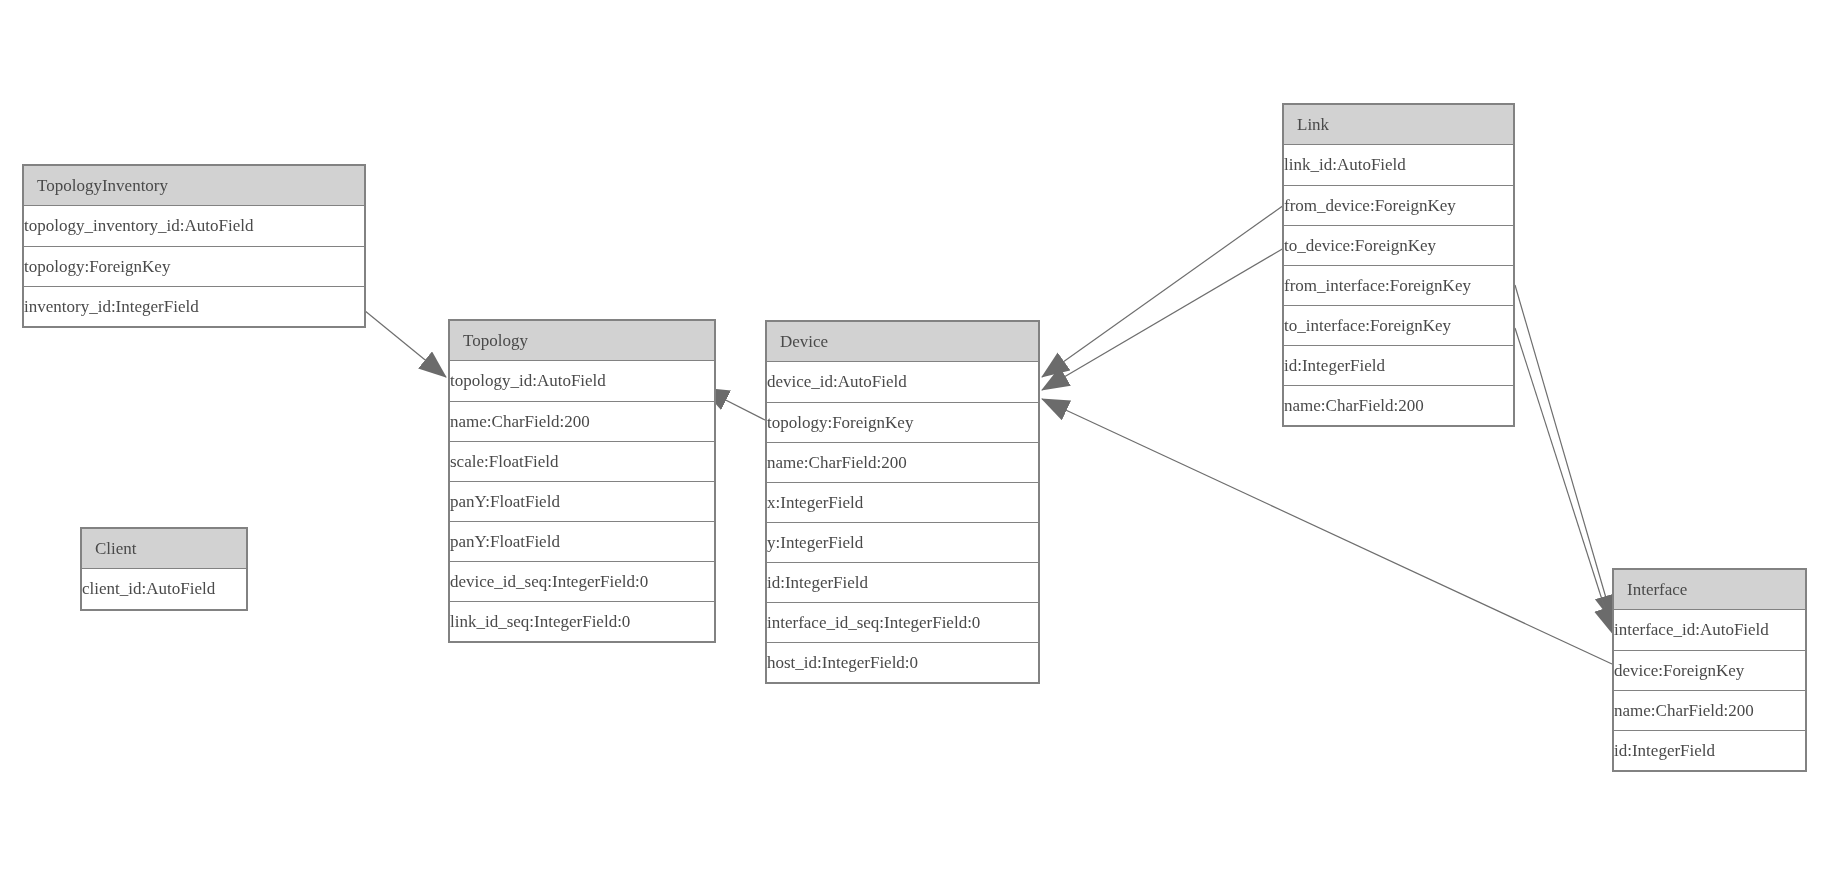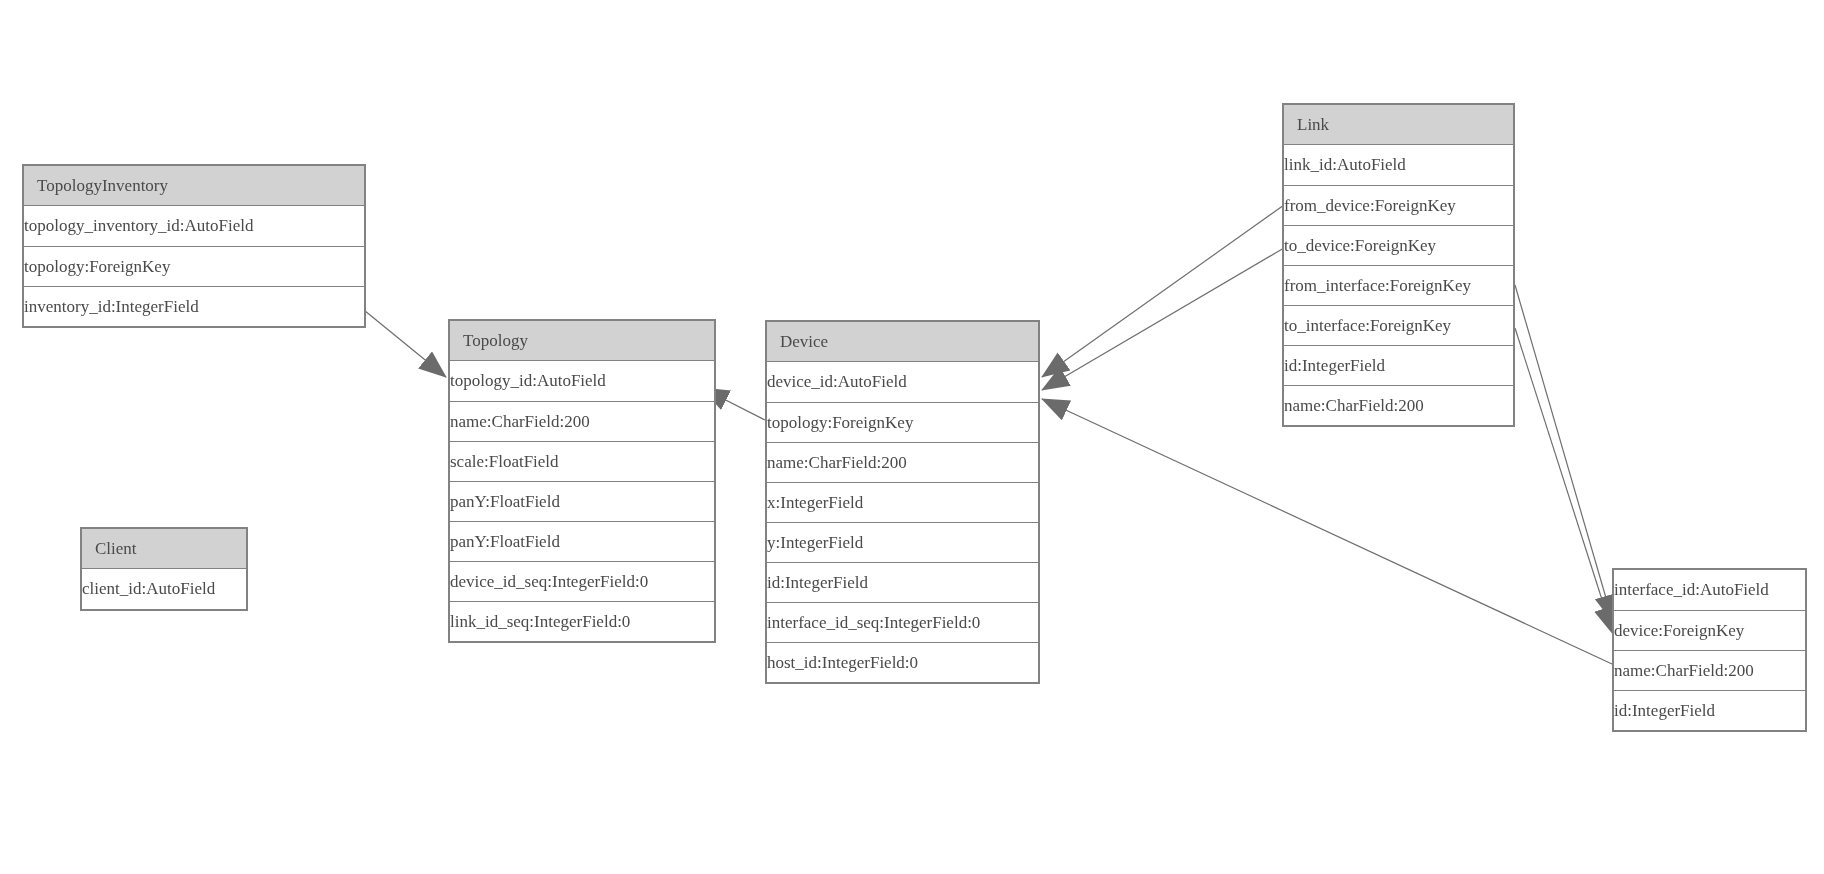--- a/index.html
+++ b/index.html
@@ -131,20 +131,21 @@
         <div class="field-row">from_device:ForeignKey</div>
         <div class="field-row">to_device:ForeignKey</div>
         <div class="field-row">from_interface:ForeignKey</div>
         <div class="field-row">to_interface:ForeignKey</div>
         <div class="field-row">id:IntegerField</div>
         <div class="field-row">name:CharField:200</div>
       </div>
   </div>
 
   <div class="entity" style="left:1612px; top:568px; width:195px;">
+    <div class="entity-header">Interface</div>
     <div class="entity-fields">
         <div class="field-row">interface_id:AutoField</div>
         <div class="field-row">device:ForeignKey</div>
         <div class="field-row">name:CharField:200</div>
         <div class="field-row">id:IntegerField</div>
       </div>
   </div>
 
 </div>
 

